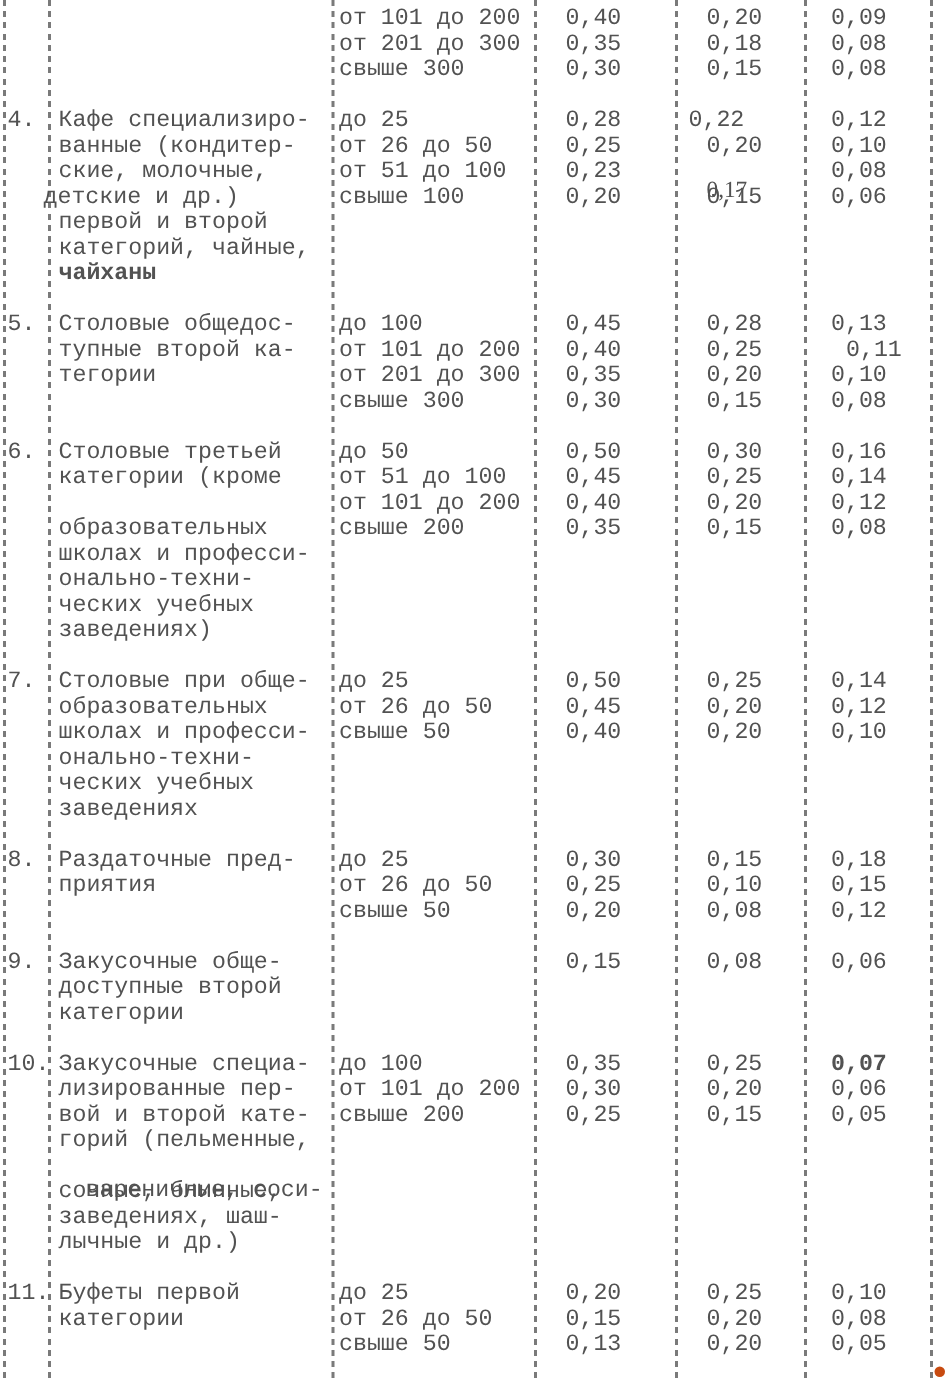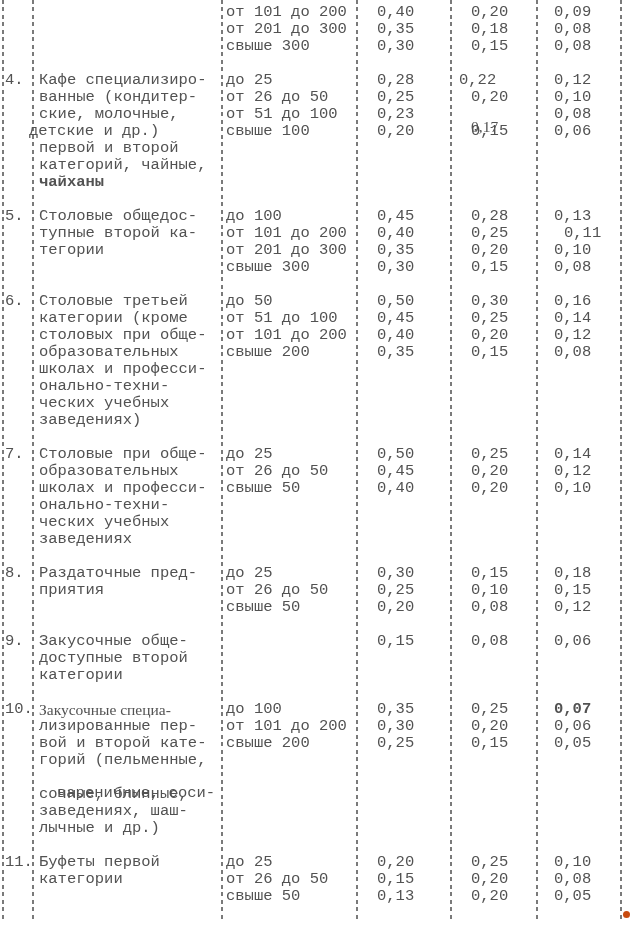--- a/index.html
+++ b/index.html
@@ -92,21 +92,20 @@
         <div class="cell" style="left: 554px; top: 34px;">0,10</div>
         <div class="cell" style="left: 226px; top: 51px;">свыше 300</div>
         <div class="cell" style="left: 377px; top: 51px;">0,30</div>
         <div class="cell" style="left: 471px; top: 51px;">0,15</div>
         <div class="cell" style="left: 554px; top: 51px;">0,08</div>
       </div>
       <div class="row" style="height: 136px; margin-bottom: 17px;">
         <div class="cell" style="left: 5px; top: 0px;">6.</div>
         <div class="cell" style="left: 39px; top: 0px;">Столовые третьей</div>
         <div class="cell" style="left: 39px; top: 17px;">категории (кроме</div>
-        <div class="cell" style="left: 39px; top: 34px;">столовых при обще-</div>
         <div class="cell" style="left: 39px; top: 51px;">образовательных</div>
         <div class="cell" style="left: 39px; top: 68px;">школах и професси-</div>
         <div class="cell" style="left: 39px; top: 85px;">онально-техни-</div>
         <div class="cell" style="left: 39px; top: 102px;">ческих учебных</div>
         <div class="cell" style="left: 39px; top: 119px;">заведениях)</div>
         <div class="cell" style="left: 226px; top: 0px;">до 50</div>
         <div class="cell" style="left: 377px; top: 0px;">0,50</div>
         <div class="cell" style="left: 471px; top: 0px;">0,30</div>
         <div class="cell" style="left: 554px; top: 0px;">0,16</div>
         <div class="cell" style="left: 226px; top: 17px;">от 51 до 100</div>
@@ -164,21 +163,21 @@
         <div class="cell" style="left: 5px; top: 0px;">9.</div>
         <div class="cell" style="left: 39px; top: 0px;">Закусочные обще-</div>
         <div class="cell" style="left: 39px; top: 17px;">доступные второй</div>
         <div class="cell" style="left: 39px; top: 34px;">категории</div>
         <div class="cell" style="left: 377px; top: 0px;">0,15</div>
         <div class="cell" style="left: 471px; top: 0px;">0,08</div>
         <div class="cell" style="left: 554px; top: 0px;">0,06</div>
       </div>
       <div class="row" style="height: 136px; margin-bottom: 17px;">
         <div class="cell" style="left: 5px; top: 0px;">10.</div>
-        <div class="cell" style="left: 39px; top: 0px; font-family: Liberation Serif, serif;">Закусочные специа-</div>
+        <div class="cell" style="left: 39px; top: 0px;">Закусочные специа-</div>
         <div class="cell" style="left: 39px; top: 17px;">лизированные пер-</div>
         <div class="cell" style="left: 39px; top: 34px;">вой и второй кате-</div>
         <div class="cell" style="left: 39px; top: 51px;">горий (пельменные,</div>
         <div class="cell" style="left: 39px; top: 84px; margin-left: 18px;">вареничные, соси-</div>
         <div class="cell" style="left: 39px; top: 85px;">сочные, блинные,</div>
         <div class="cell" style="left: 39px; top: 102px;">заведениях, шаш-</div>
         <div class="cell" style="left: 39px; top: 119px;">лычные и др.)</div>
         <div class="cell" style="left: 226px; top: 0px;">до 100</div>
         <div class="cell" style="left: 377px; top: 0px;">0,35</div>
         <div class="cell" style="left: 471px; top: 0px;">0,25</div>

